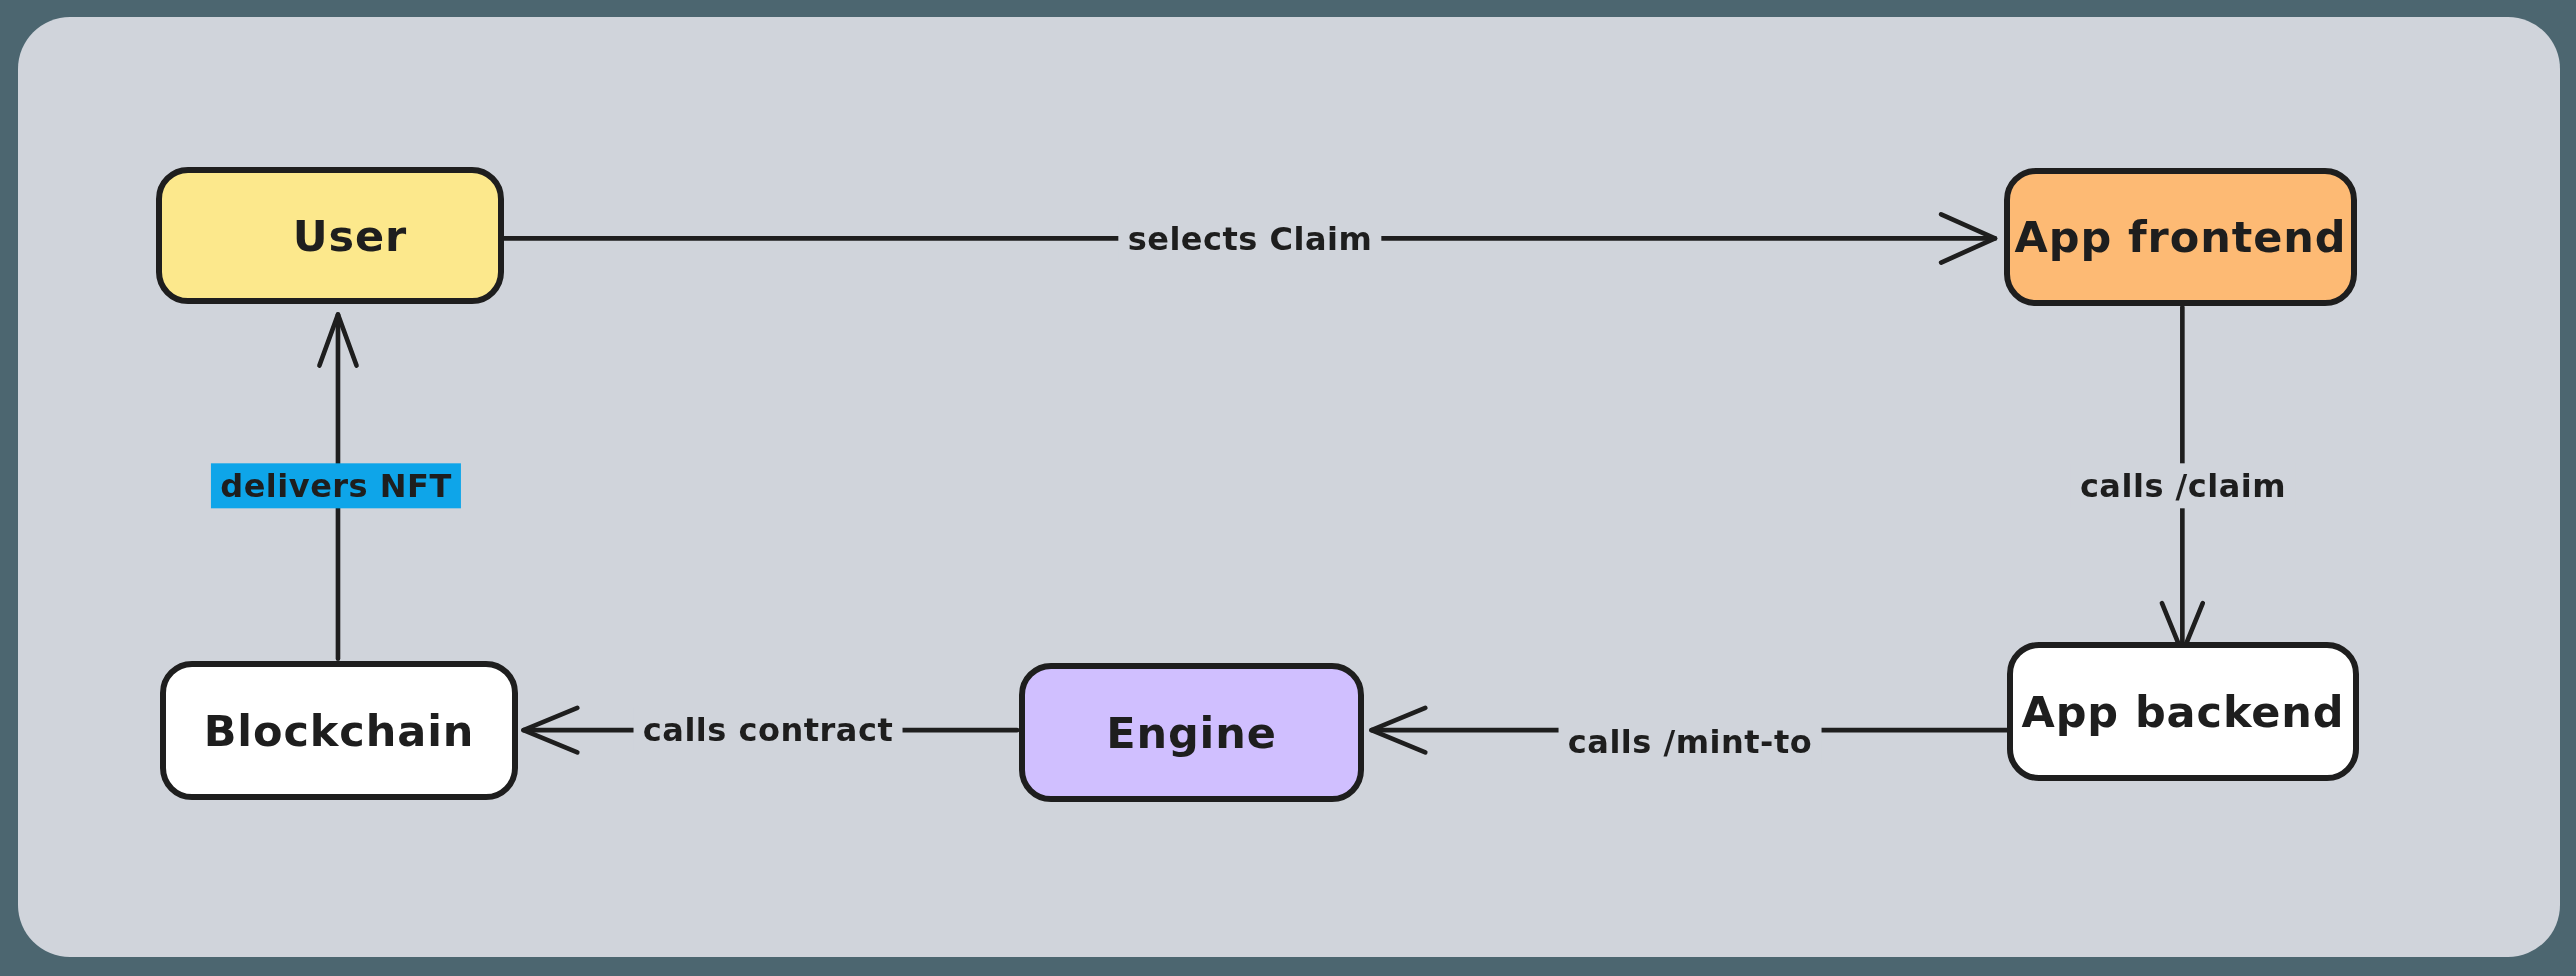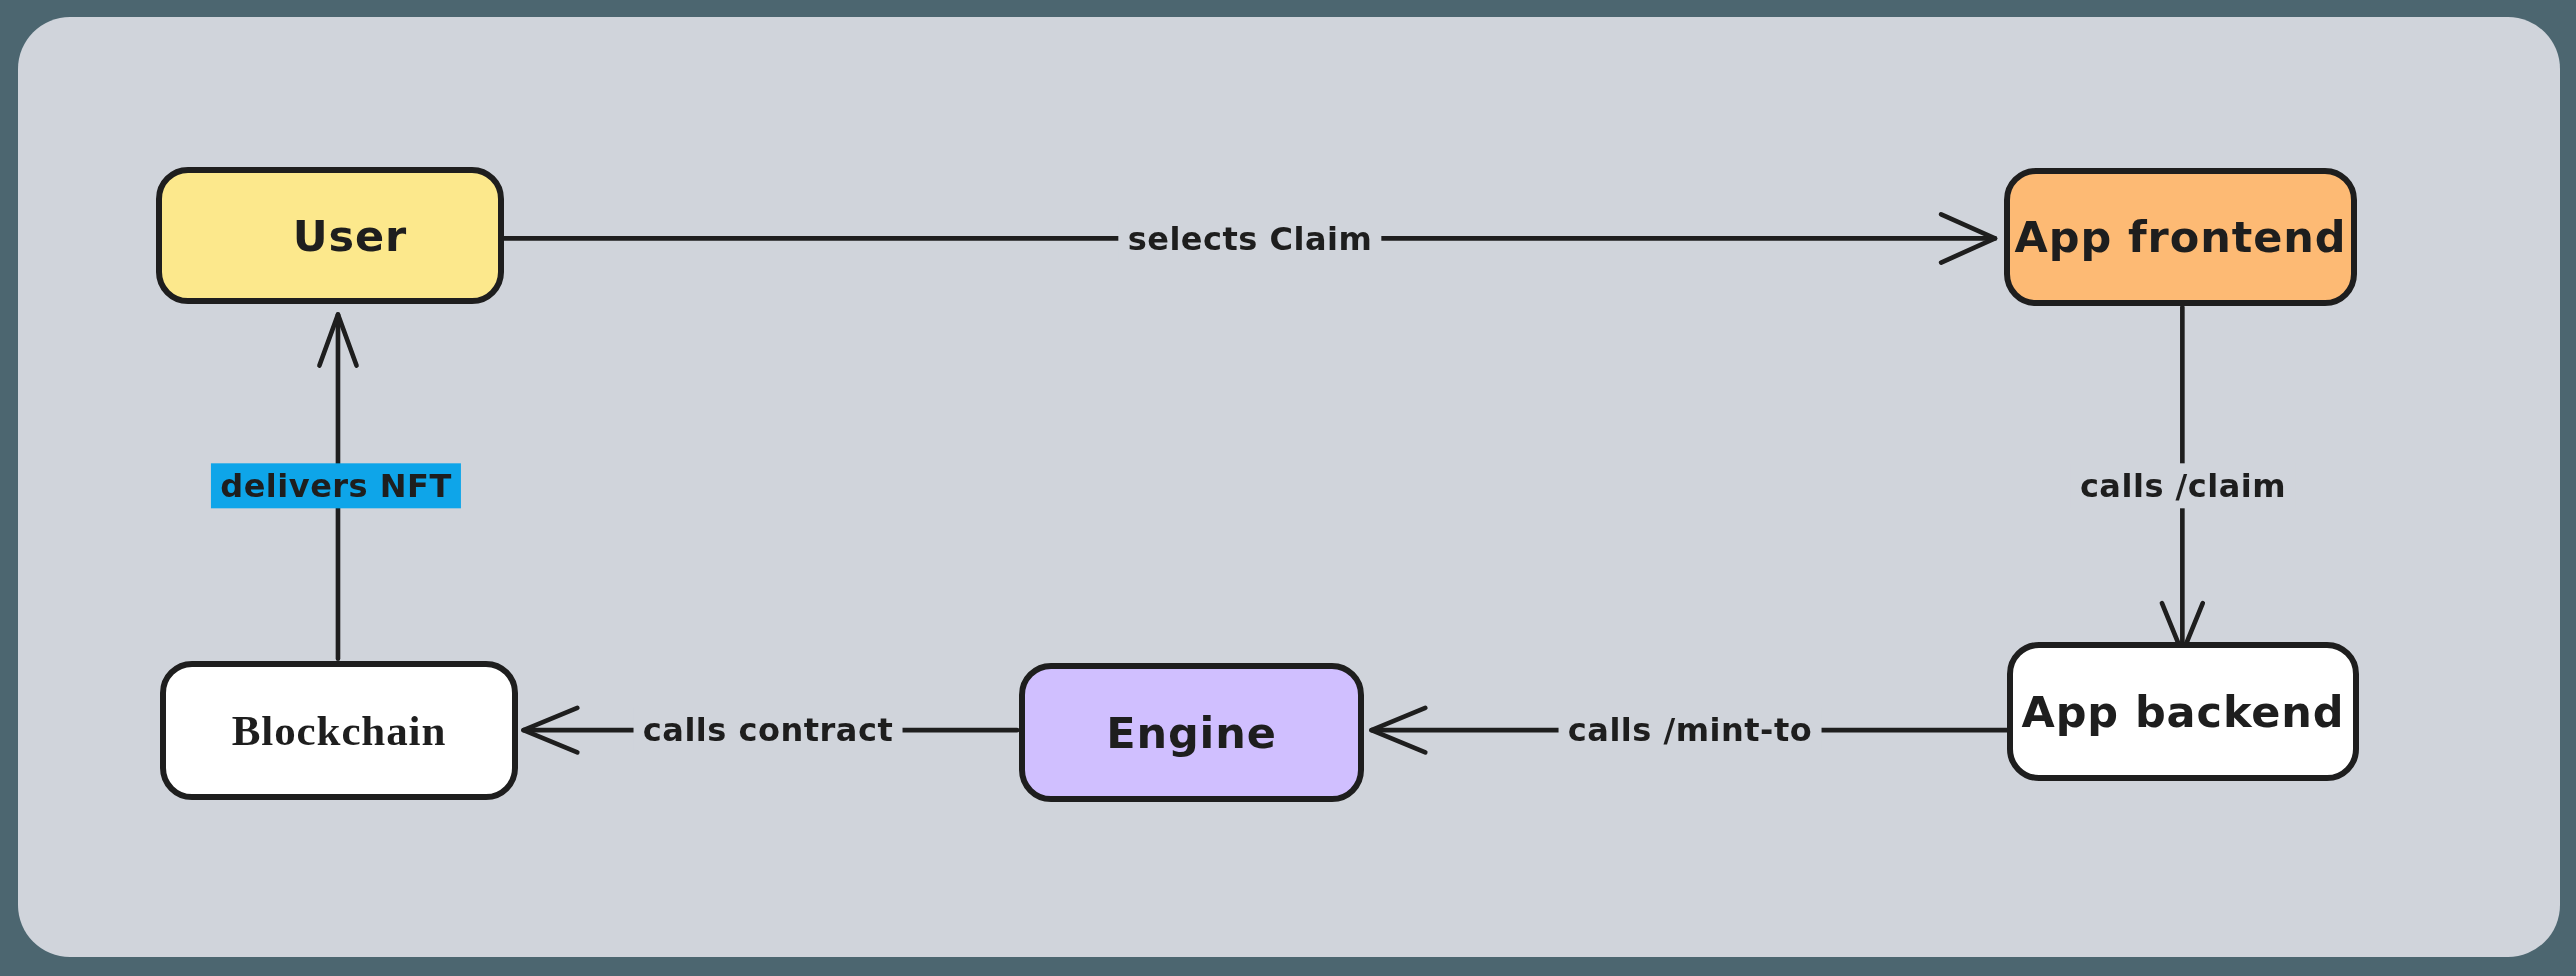--- a/index.html
+++ b/index.html
@@ -115,28 +115,28 @@
   </div>
 
   <div class="node n-backend" style="background-color: rgb(255, 255, 255);">
     <span>App backend</span>
   </div>
 
   <div class="node n-engine" style="background-color: rgb(208, 191, 255);">
     <span>Engine</span>
   </div>
 
-  <div class="node n-blockchain" style="background-color: rgb(255, 255, 255); font-family: Liberation Serif, serif;">
+  <div class="node n-blockchain" style="background-color: rgb(255, 255, 255);">
     <span>Blockchain</span>
   </div>
 
   <div class="edge-label l-selects" style="background-color: rgb(208, 212, 219);">selects Claim</div>
 
   <div class="edge-label l-claim" style="background-color: rgb(208, 212, 219);">calls /claim</div>
 
-  <div class="edge-label l-mintto" style="background-color: rgb(208, 212, 219);">calls /mint-to</div>
+  <div class="edge-label l-mintto" style="background-color: rgb(208, 212, 219); margin-top: 12px;">calls /mint-to</div>
 
   <div class="edge-label l-contract" style="background-color: rgb(208, 212, 219);">calls contract</div>
 
   <div class="edge-label l-nft" style="background-color: #0ea5e9;">delivers NFT</div>
 
 </div>
 
 
 </body></html>

